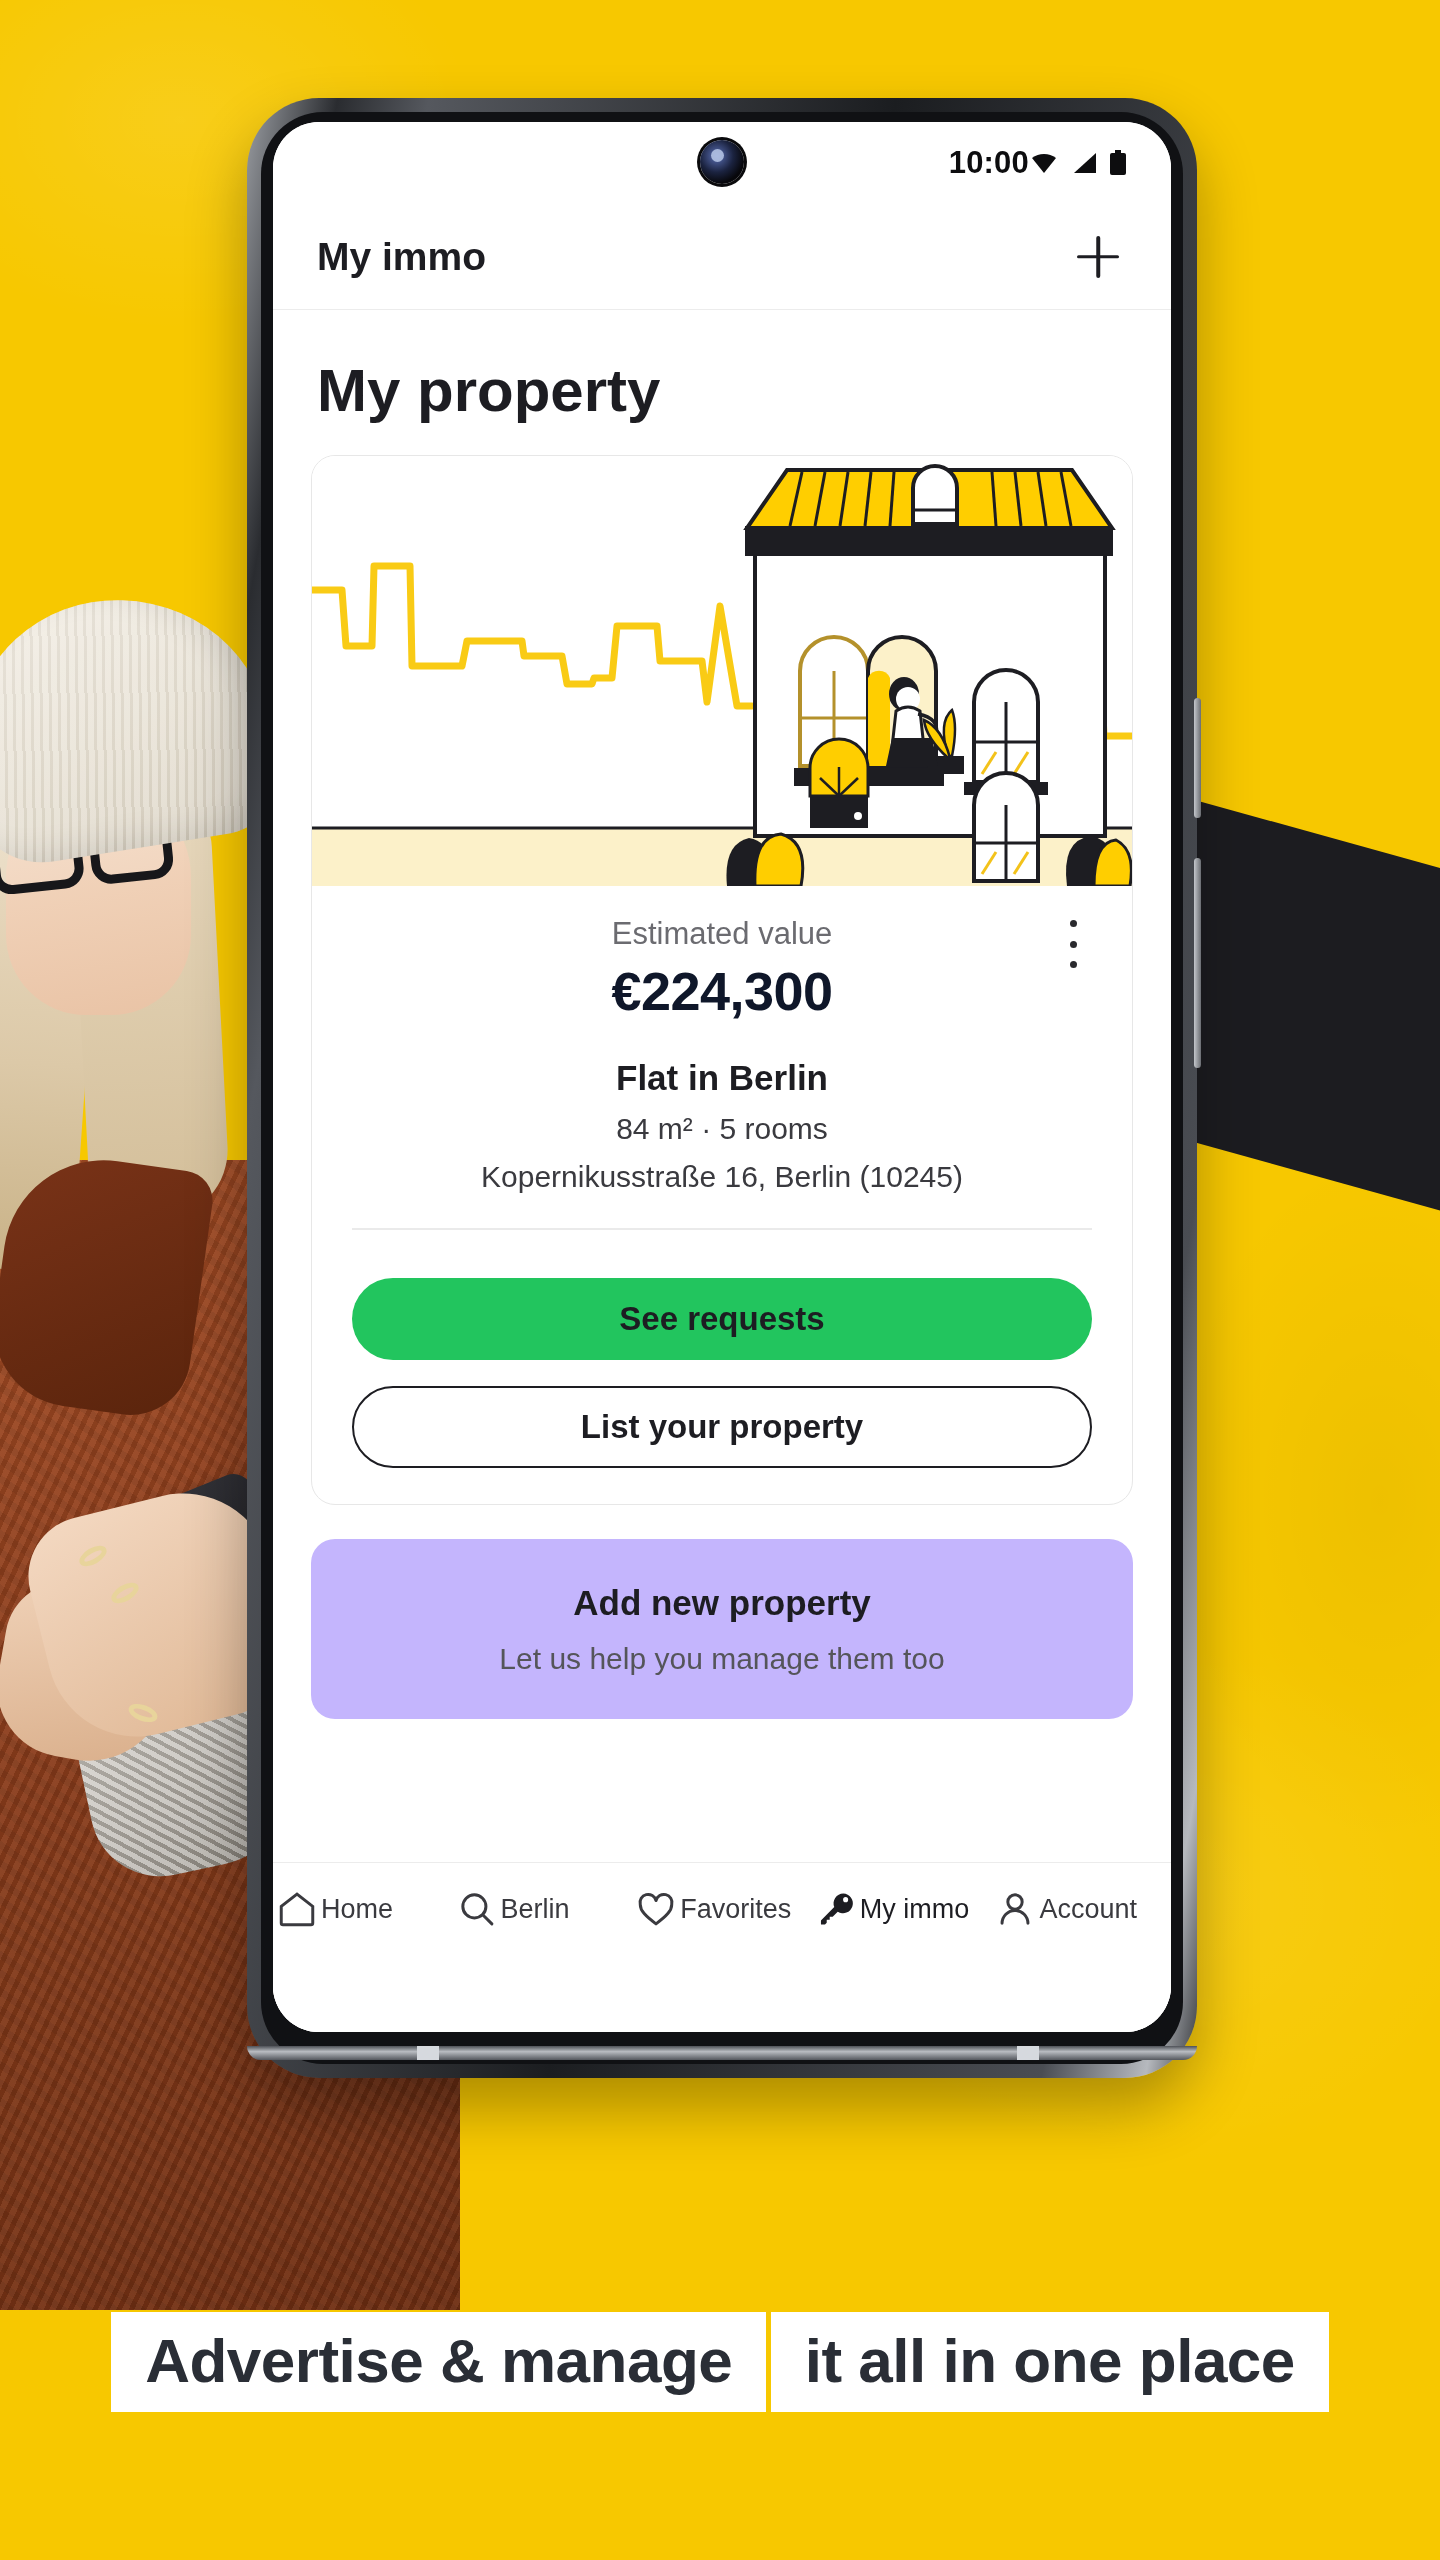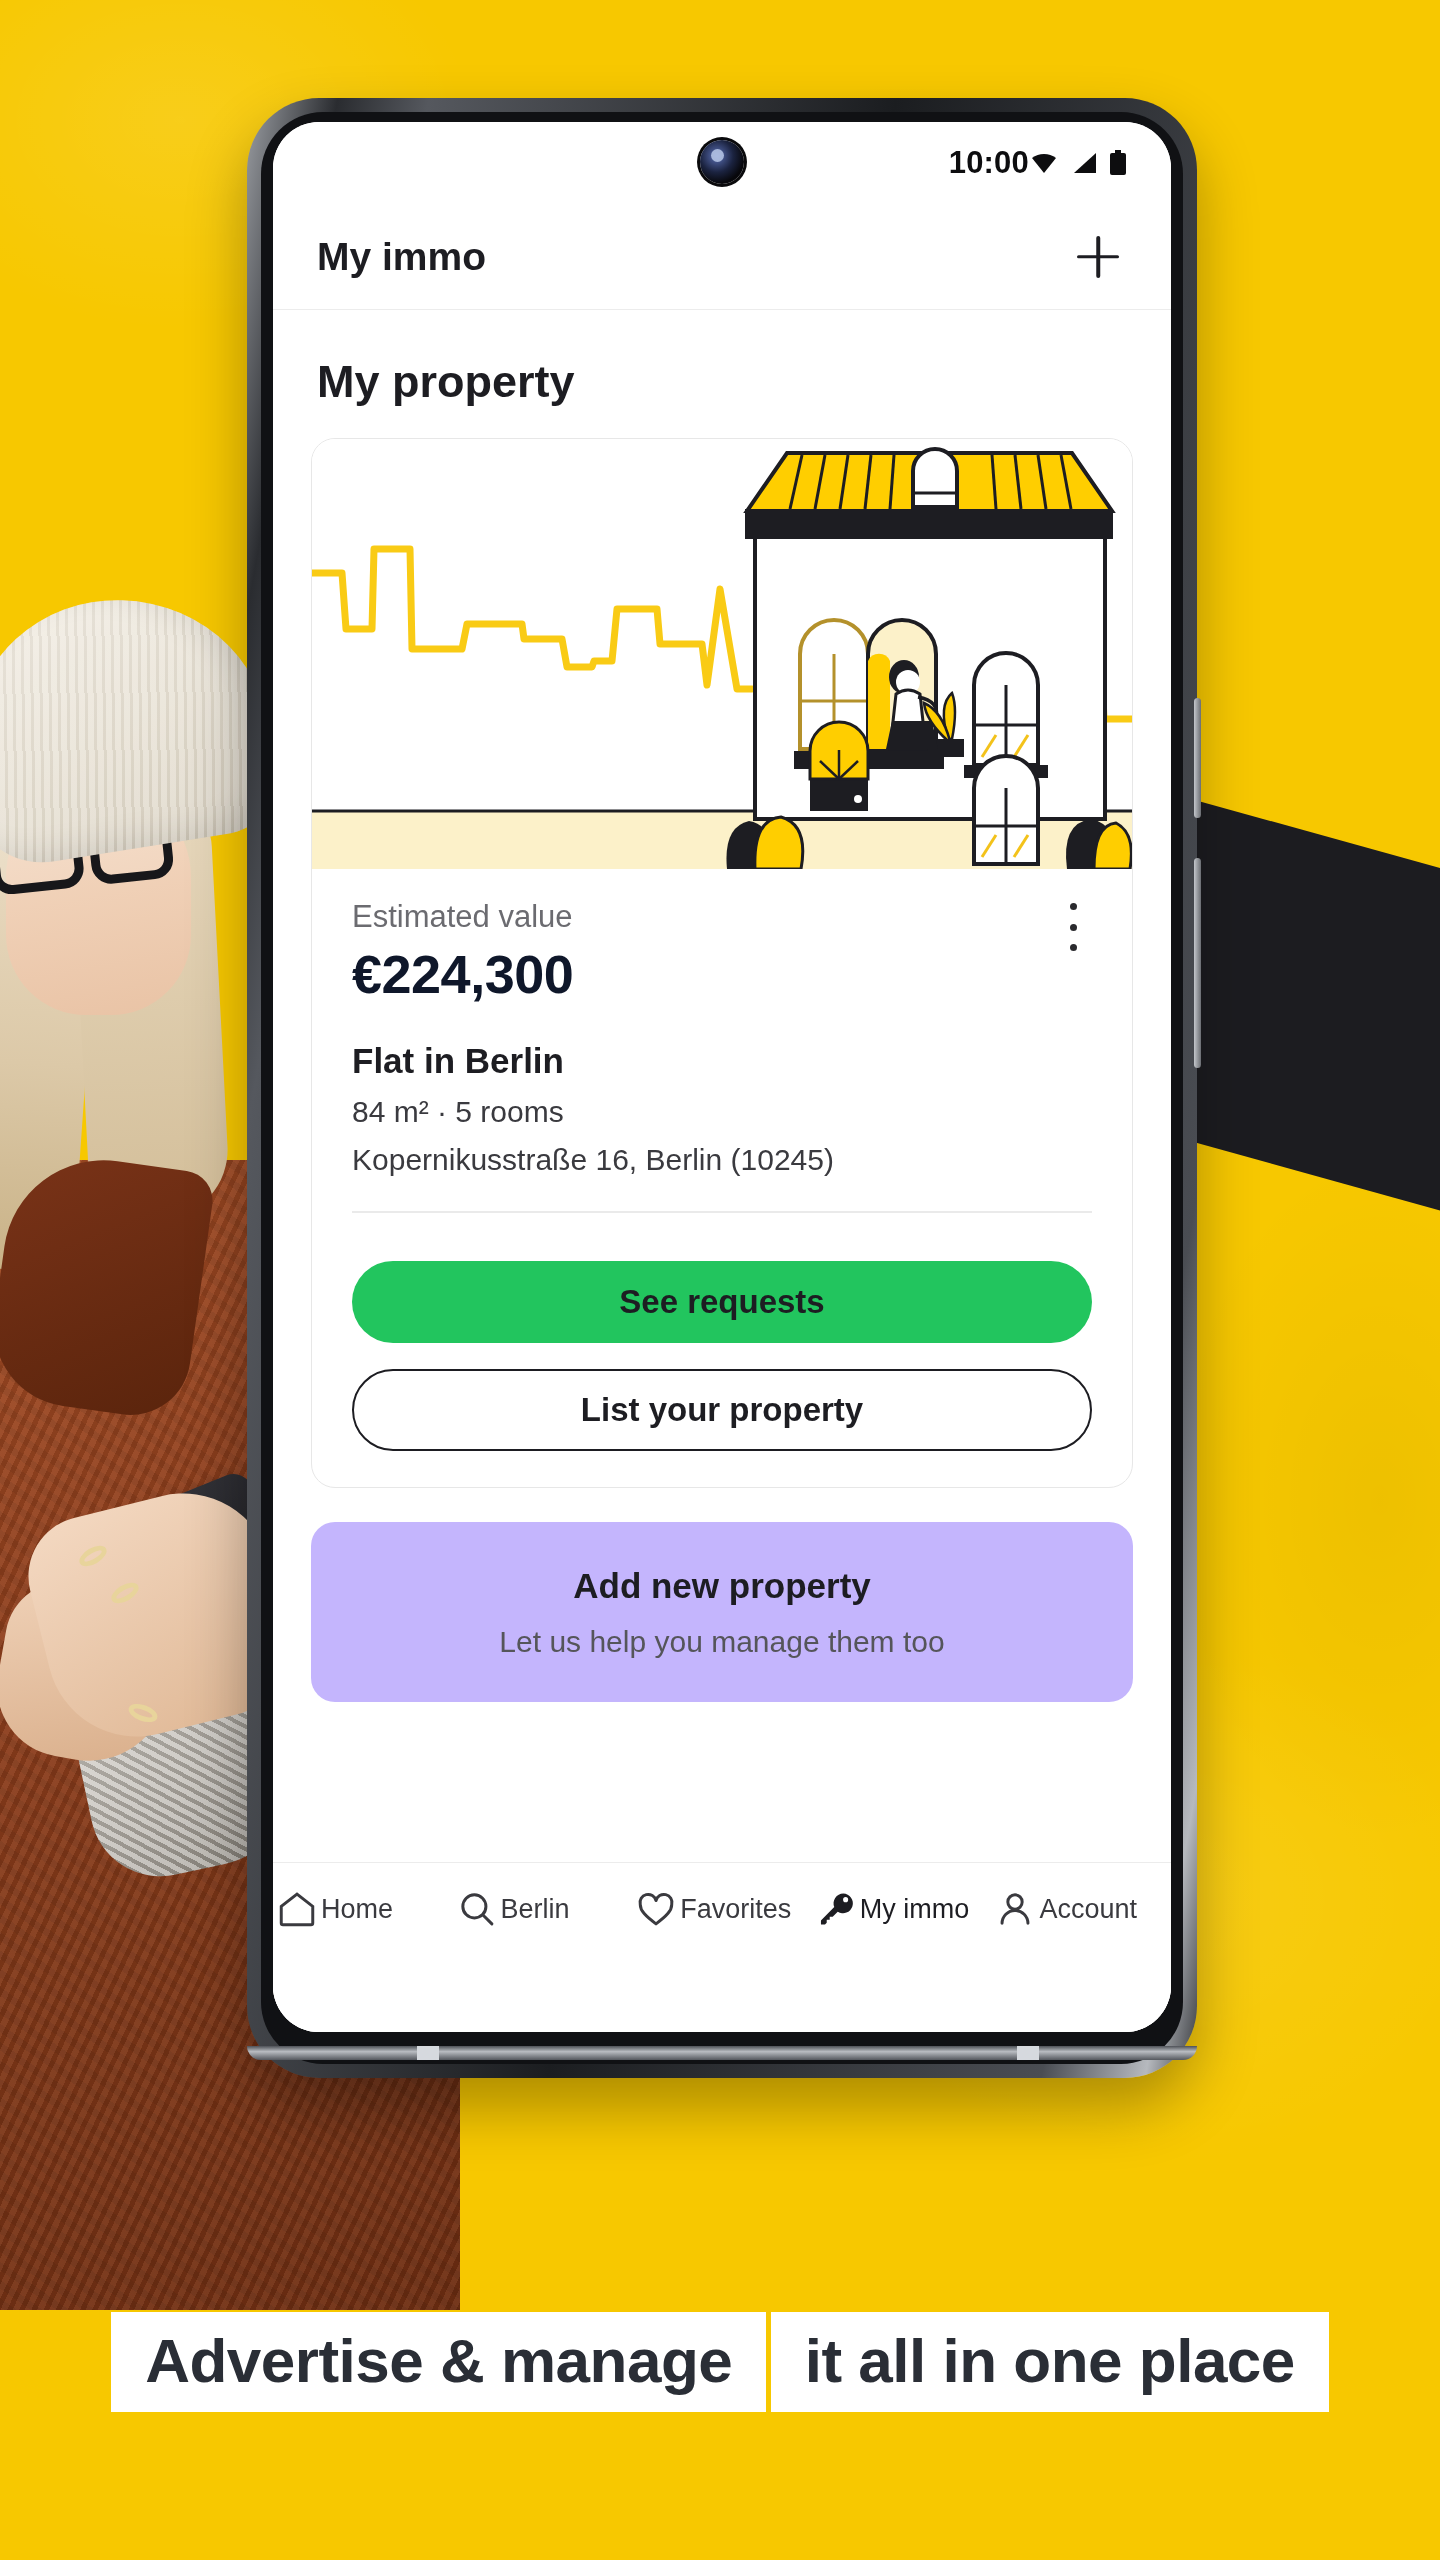--- a/index.html
+++ b/index.html
@@ -183,25 +183,25 @@
   #appbar-title { font-size:39px; font-weight:700; color:#1D1D22; }
   #plus-btn { width:58px; height:58px; position:relative; cursor:pointer; }
   #plus-btn::before, #plus-btn::after {
     content:""; position:absolute; background:#1D1D22; border-radius:2px;
   }
   #plus-btn::before { left:50%; top:8px; width:3.5px; height:42px; transform:translateX(-50%); }
   #plus-btn::after  { top:50%; left:8px; height:3.5px; width:42px; transform:translateY(-50%); }
 
   
   #content { background:#fff; padding:0 0 0 0; height:calc(100% - 82px - 106px); position:relative; }
-  #page-title { font-size:45px; font-weight:700; color:#1D1D22; padding:46px 44px 30px; }
+  #page-title { font-size:60px; font-weight:700; color:#1D1D22; padding:46px 44px 30px; }
 
   #property-card {
     margin:0 38px; border:1.6px solid #E7E7E7; border-radius:24px;
-    overflow:hidden; background:#fff;
+    overflow:hidden; background:#fff;text-align:center;
   }
 
   
   #illus { position:relative; height:430px; background:#fff; overflow:hidden; }
   #illus svg { position:absolute; left:0; top:0; }
 
   #card-body { padding:30px 40px 0; position:relative; }
   #est-label { font-size:31px; color:#6B6B70; }
   #est-value { font-size:54px; font-weight:700; color:#0f172a; margin-top:8px; letter-spacing:-.5px; }
   #prop-title { font-size:35px; font-weight:700; color:#1D1D22; margin-top:36px; }

